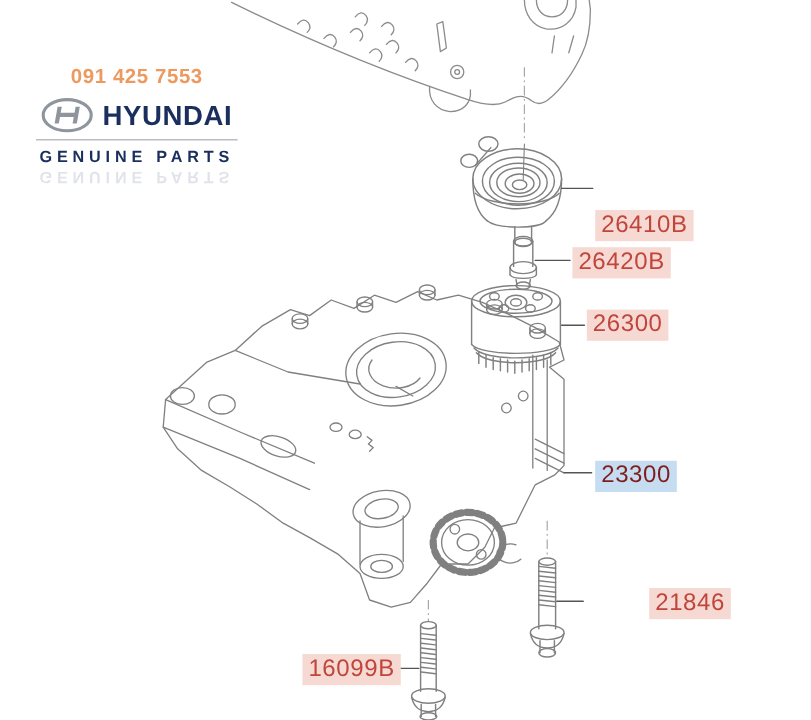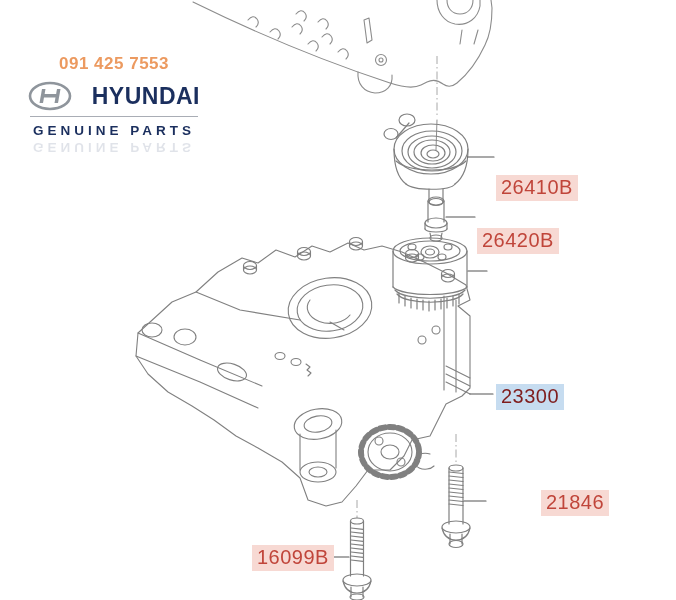--- a/index.html
+++ b/index.html
@@ -4,38 +4,38 @@
 <style>
   html,body{margin:0;padding:0;background:#ffffff;}
   .stage{
     position:relative;width:622px;height:600px;background:#ffffff;overflow:hidden;
     font-family:"Liberation Sans",sans-serif;
   }
   .drawing{position:absolute;left:0;top:0;width:676px;height:600px;}
   
   .brand{position:absolute;left:28px;top:54px;width:172px;text-align:center;}
   .phone{color:#ec9a60;font-weight:bold;font-size:17px;letter-spacing:.5px;}
-  .logo-row{display:flex;align-items:center;justify-content:space-between;gap:7px;margin-top:7px;}
+  .logo-row{display:flex;align-items:center;justify-content:center;gap:7px;margin-top:7px;}
   .logo-mark{width:44px;height:30px;flex:0 0 auto;}
   .wordmark{font-size:23px;font-weight:bold;color:#1b2f5e;letter-spacing:.5px;}
   .divider{height:1px;background:#a9adb5;margin:5px 2px 6px 2px;}
   .tagline{font-size:13.5px;font-weight:bold;color:#1b2f5e;letter-spacing:4px;white-space:nowrap;}
   .tagline-reflection{
     font-size:13.5px;font-weight:bold;letter-spacing:4px;white-space:nowrap;
     transform:scaleY(-1);color:#1b2f5e;opacity:.13;margin-top:2px;
   }
   
   .part-label{
     position:absolute;font-size:20px;line-height:23px;padding:1px 5px 2px 5px;
     letter-spacing:.5px;cursor:pointer;
   }
   .hl-red{color:#c0453a;background:#f7d9d3;}
   .hl-blue{color:#7f1d1d;background:#c6dcf0;}
   .l-0{left:496px;top:147px;margin-top:28px;}
-  .l-1{left:477px;top:206px;margin-top:22px;}
+  .l-1{left:477px;top:206px;}
   .l-2{left:489px;top:258px;}
   .l-3{left:496px;top:384px;}
   .l-4{left:504px;top:490px;margin-left:37px;}
   .l-5{left:252px;top:545px;}
 </style>
 </head>
 <body>
 
 <div class="stage">
 
@@ -204,17 +204,18 @@
       </svg>
       <span class="wordmark">HYUNDAI</span>
     </div>
     <div class="divider"></div>
     <div class="tagline">GENUINE PARTS</div>
     <div class="tagline-reflection">GENUINE PARTS</div>
   </div>
 
   <div class="part-label hl-red  l-0">26410B</div>
   <div class="part-label hl-red  l-1">26420B</div>
+  <div class="part-label hl-red  l-2">26300</div>
   <div class="part-label hl-blue l-3">23300</div>
   <div class="part-label hl-red  l-4">21846</div>
   <div class="part-label hl-red  l-5">16099B</div>
 
 </div>
 
 </body></html>

